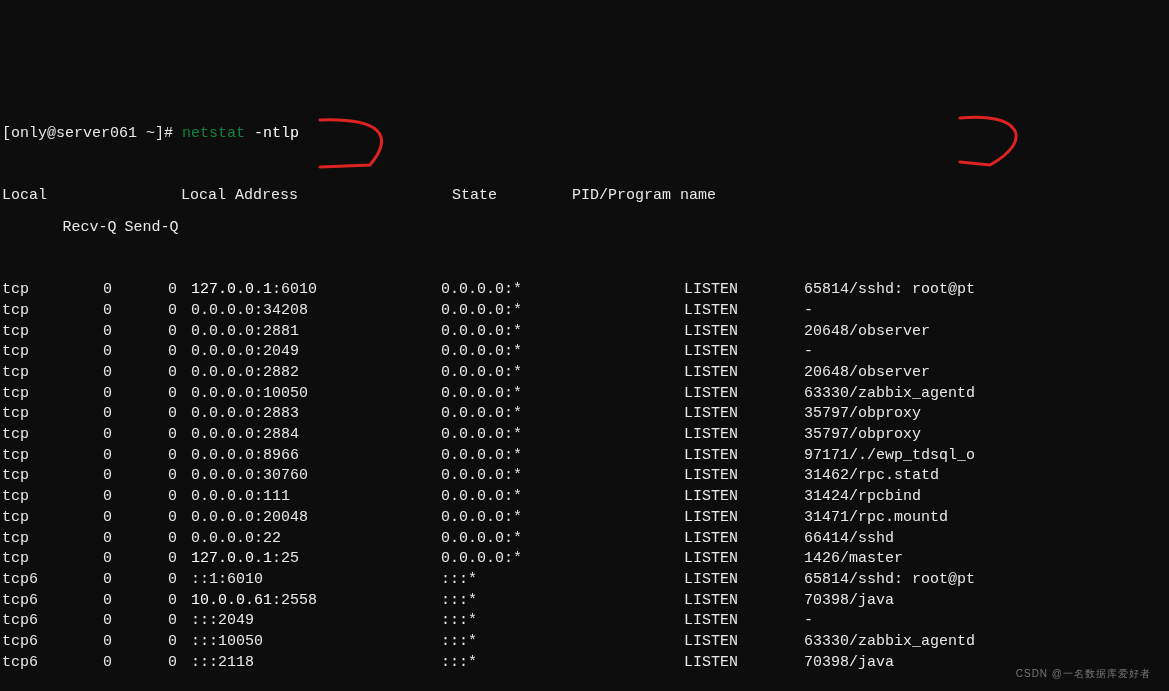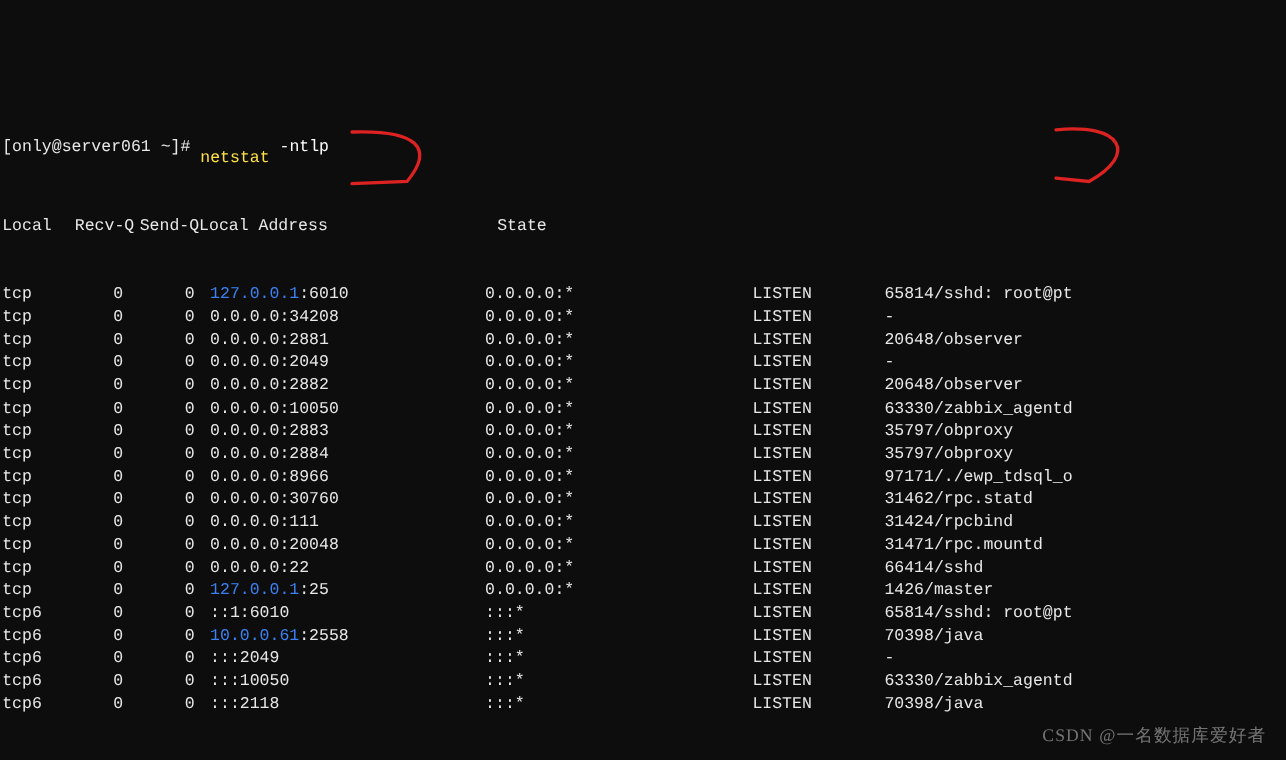--- a/index.html
+++ b/index.html
@@ -14,61 +14,61 @@
     height: 691px;
     overflow: hidden;
     position: relative;
     white-space: pre;
   }
   .term {
     padding: 0 2px;
   }
   .prompt-bracket { color: #e8e8e8; }
   .prompt-root { color: #e8e8e8; }
-  .cmd { color: #fde047; margin-top: 10px; }
+  .cmd { color: #15803d; }
   .cmd-opt { color: #ffffff; }
-  .magenta { color: #3b82f6; }
+  .magenta { color: #ffffff; }
   .row { display: flex; }
   .col-proto { width: 55px; }
   .col-recvq { width: 55px; text-align: right; padding-right: 10px;}
   .col-sendq { width: 55px; text-align: right; padding-right: 14px;}
   .col-local { width: 250px; }
   .col-foreign { width: 243px; }
   .col-state { width: 120px; }
   .col-pid { flex: 1; }
-  .hdr .col-recvq, .hdr .col-sendq { text-align:right; padding-right:0;}
+  .hdr .col-recvq, .hdr .col-sendq { text-align:center; padding-right:0;margin-top:32px;}
   .hdr .col-proto { width:55px;}
   .hdr .col-recvq { width:65px;}
   .hdr .col-sendq { width:59px;}
   .hdr .col-local { width:271px;}
   .hdr .col-foreign { width:243px;}
   .hdr .col-state { width:120px;}
   .annot {
     position: absolute;
     pointer-events: none;
   }
   .watermark {
     position: absolute;
     right: 18px;
     bottom: 10px;
     color: rgba(200,200,200,0.55);
-    font-family: Liberation Serif, serif;
-    font-size: 16px;
+    font-family: Liberation Sans, sans-serif;
+    font-size: 10px;
     letter-spacing: 1px;
   }
 </style>
 </head>
 <body>
 
 
 
 <div class="term">
   <div class="row"><span class="prompt-bracket">[</span><span class="prompt-root">only@server061</span><span> ~</span><span class="prompt-bracket">]# </span><span class="cmd">netstat </span><span class="cmd-opt">-ntlp</span></div>
   <div class="row hdr">
-    <span class="col-proto">Local</span><span class="col-recvq">Recv-Q</span><span class="col-sendq">Send-Q</span><span class="col-local">Local Address</span><span class="col-state">State</span>
+    <span class="col-proto">Local</span><span class="col-recvq">Recv-Q</span><span class="col-sendq">Send-Q</span><span class="col-local">Local Address</span><span class="col-state">State</span><span class="col-pid">PID/Program name</span>
   </div>
   <div id="rows"><div class="row"><span class="col-proto">tcp</span><span class="col-recvq">0</span><span class="col-sendq">0</span><span class="col-local"><span class="magenta">127.0.0.1</span>:6010</span><span class="col-foreign">0.0.0.0:*</span><span class="col-state">LISTEN</span><span class="col-pid">65814/sshd: root@pt</span></div><div class="row"><span class="col-proto">tcp</span><span class="col-recvq">0</span><span class="col-sendq">0</span><span class="col-local"><span class="">0.0.0.0</span>:34208</span><span class="col-foreign">0.0.0.0:*</span><span class="col-state">LISTEN</span><span class="col-pid">-</span></div><div class="row"><span class="col-proto">tcp</span><span class="col-recvq">0</span><span class="col-sendq">0</span><span class="col-local"><span class="">0.0.0.0</span>:2881</span><span class="col-foreign">0.0.0.0:*</span><span class="col-state">LISTEN</span><span class="col-pid">20648/observer</span></div><div class="row"><span class="col-proto">tcp</span><span class="col-recvq">0</span><span class="col-sendq">0</span><span class="col-local"><span class="">0.0.0.0</span>:2049</span><span class="col-foreign">0.0.0.0:*</span><span class="col-state">LISTEN</span><span class="col-pid">-</span></div><div class="row"><span class="col-proto">tcp</span><span class="col-recvq">0</span><span class="col-sendq">0</span><span class="col-local"><span class="">0.0.0.0</span>:2882</span><span class="col-foreign">0.0.0.0:*</span><span class="col-state">LISTEN</span><span class="col-pid">20648/observer</span></div><div class="row"><span class="col-proto">tcp</span><span class="col-recvq">0</span><span class="col-sendq">0</span><span class="col-local"><span class="">0.0.0.0</span>:10050</span><span class="col-foreign">0.0.0.0:*</span><span class="col-state">LISTEN</span><span class="col-pid">63330/zabbix_agentd</span></div><div class="row"><span class="col-proto">tcp</span><span class="col-recvq">0</span><span class="col-sendq">0</span><span class="col-local"><span class="">0.0.0.0</span>:2883</span><span class="col-foreign">0.0.0.0:*</span><span class="col-state">LISTEN</span><span class="col-pid">35797/obproxy</span></div><div class="row"><span class="col-proto">tcp</span><span class="col-recvq">0</span><span class="col-sendq">0</span><span class="col-local"><span class="">0.0.0.0</span>:2884</span><span class="col-foreign">0.0.0.0:*</span><span class="col-state">LISTEN</span><span class="col-pid">35797/obproxy</span></div><div class="row"><span class="col-proto">tcp</span><span class="col-recvq">0</span><span class="col-sendq">0</span><span class="col-local"><span class="">0.0.0.0</span>:8966</span><span class="col-foreign">0.0.0.0:*</span><span class="col-state">LISTEN</span><span class="col-pid">97171/./ewp_tdsql_o</span></div><div class="row"><span class="col-proto">tcp</span><span class="col-recvq">0</span><span class="col-sendq">0</span><span class="col-local"><span class="">0.0.0.0</span>:30760</span><span class="col-foreign">0.0.0.0:*</span><span class="col-state">LISTEN</span><span class="col-pid">31462/rpc.statd</span></div><div class="row"><span class="col-proto">tcp</span><span class="col-recvq">0</span><span class="col-sendq">0</span><span class="col-local"><span class="">0.0.0.0</span>:111</span><span class="col-foreign">0.0.0.0:*</span><span class="col-state">LISTEN</span><span class="col-pid">31424/rpcbind</span></div><div class="row"><span class="col-proto">tcp</span><span class="col-recvq">0</span><span class="col-sendq">0</span><span class="col-local"><span class="">0.0.0.0</span>:20048</span><span class="col-foreign">0.0.0.0:*</span><span class="col-state">LISTEN</span><span class="col-pid">31471/rpc.mountd</span></div><div class="row"><span class="col-proto">tcp</span><span class="col-recvq">0</span><span class="col-sendq">0</span><span class="col-local"><span class="">0.0.0.0</span>:22</span><span class="col-foreign">0.0.0.0:*</span><span class="col-state">LISTEN</span><span class="col-pid">66414/sshd</span></div><div class="row"><span class="col-proto">tcp</span><span class="col-recvq">0</span><span class="col-sendq">0</span><span class="col-local"><span class="magenta">127.0.0.1</span>:25</span><span class="col-foreign">0.0.0.0:*</span><span class="col-state">LISTEN</span><span class="col-pid">1426/master</span></div><div class="row"><span class="col-proto">tcp6</span><span class="col-recvq">0</span><span class="col-sendq">0</span><span class="col-local"><span class="">::1</span>:6010</span><span class="col-foreign">:::*</span><span class="col-state">LISTEN</span><span class="col-pid">65814/sshd: root@pt</span></div><div class="row"><span class="col-proto">tcp6</span><span class="col-recvq">0</span><span class="col-sendq">0</span><span class="col-local"><span class="magenta">10.0.0.61</span>:2558</span><span class="col-foreign">:::*</span><span class="col-state">LISTEN</span><span class="col-pid">70398/java</span></div><div class="row"><span class="col-proto">tcp6</span><span class="col-recvq">0</span><span class="col-sendq">0</span><span class="col-local"><span class="">::</span>:2049</span><span class="col-foreign">:::*</span><span class="col-state">LISTEN</span><span class="col-pid">-</span></div><div class="row"><span class="col-proto">tcp6</span><span class="col-recvq">0</span><span class="col-sendq">0</span><span class="col-local"><span class="">::</span>:10050</span><span class="col-foreign">:::*</span><span class="col-state">LISTEN</span><span class="col-pid">63330/zabbix_agentd</span></div><div class="row"><span class="col-proto">tcp6</span><span class="col-recvq">0</span><span class="col-sendq">0</span><span class="col-local"><span class="">::</span>:2118</span><span class="col-foreign">:::*</span><span class="col-state">LISTEN</span><span class="col-pid">70398/java</span></div></div>
   
 </div>
 
 
 <svg class="annot" style="left:0;top:0;" width="1169" height="691">
   <path d="M 320 120 C 380 118, 395 135, 370 165 L 320 167" stroke="#d22" stroke-width="3" fill="none" stroke-linecap="round"></path>
   <path d="M 960 118 C 1020 112, 1035 140, 990 165 L 960 162" stroke="#d22" stroke-width="3" fill="none" stroke-linecap="round"></path>
 </svg>

